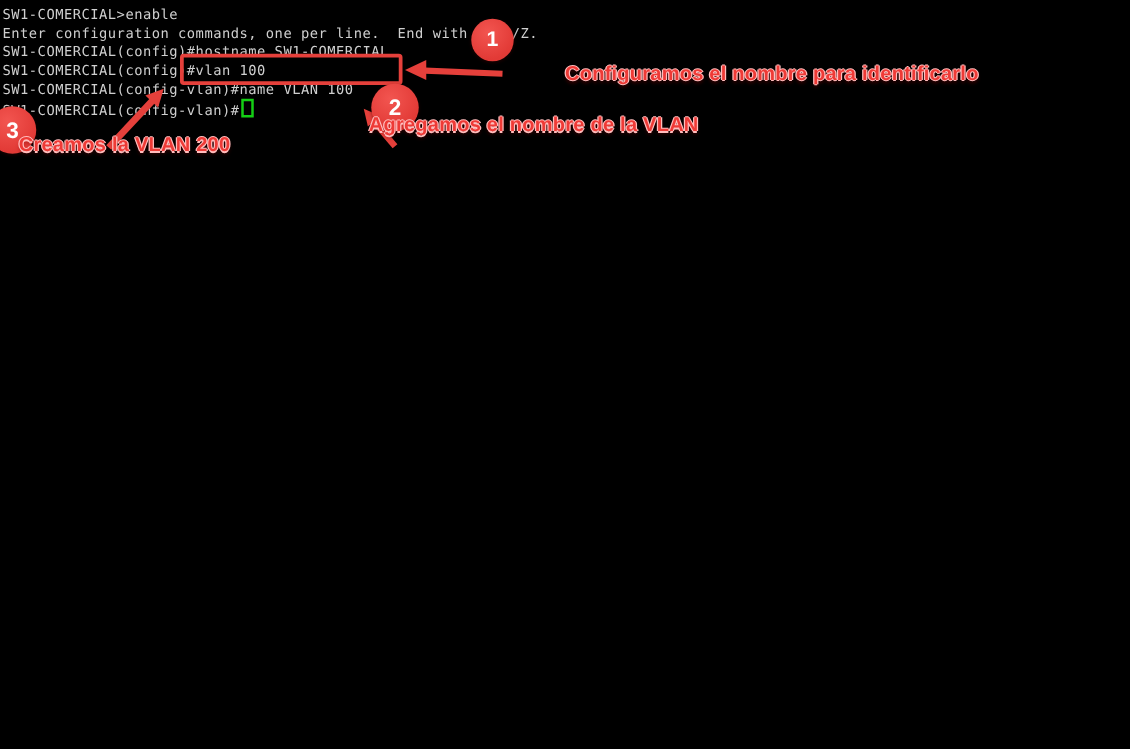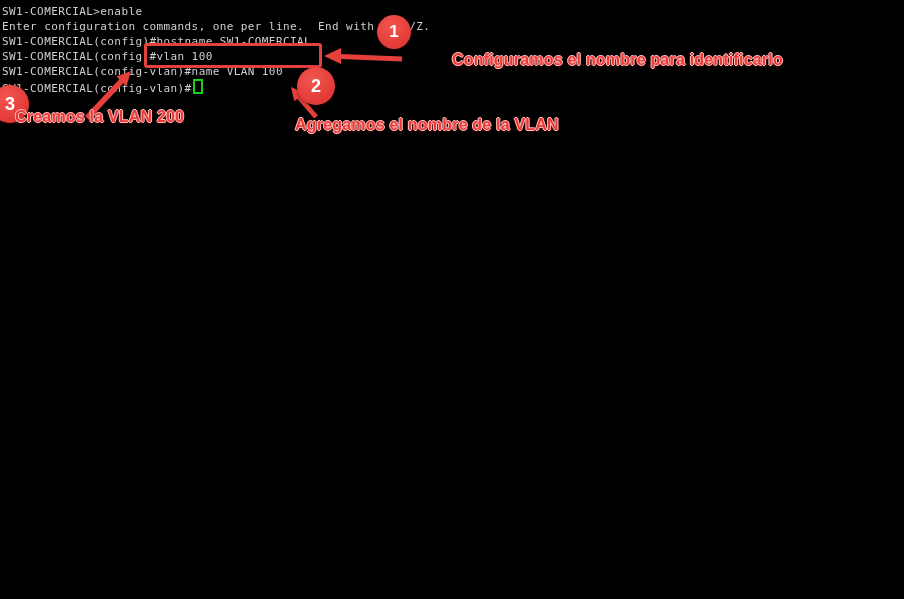--- a/index.html
+++ b/index.html
@@ -91,21 +91,21 @@
     color: #ee3a36;
     text-shadow:
       -1px  0   0 #ffbdbd,
        1px  0   0 #ffbdbd,
        0   -1px 0 #ffbdbd,
        0    1px 0 #ffbdbd,
        0    2px 3px rgba(120,0,0,0.55);
     white-space: nowrap;
   }
   .label-1 { left: 420px; top: 51px; margin-left: 32px; }
-  .label-2 { left: 295px; top: 116px; }
+  .label-2 { left: 295px; top: 92px; }
   .label-3 { left: 15px;  top: 108px; }
 </style>
 </head>
 <body>
 
 <div class="terminal">
   <div class="tlines">
     <div class="tline">SW1-COMERCIAL&gt;enable</div>
     <div class="tline">Enter configuration commands, one per line.  End with CNTL/Z.</div>
     <div class="tline">SW1-COMERCIAL(config)#hostname SW1-COMERCIAL</div>

